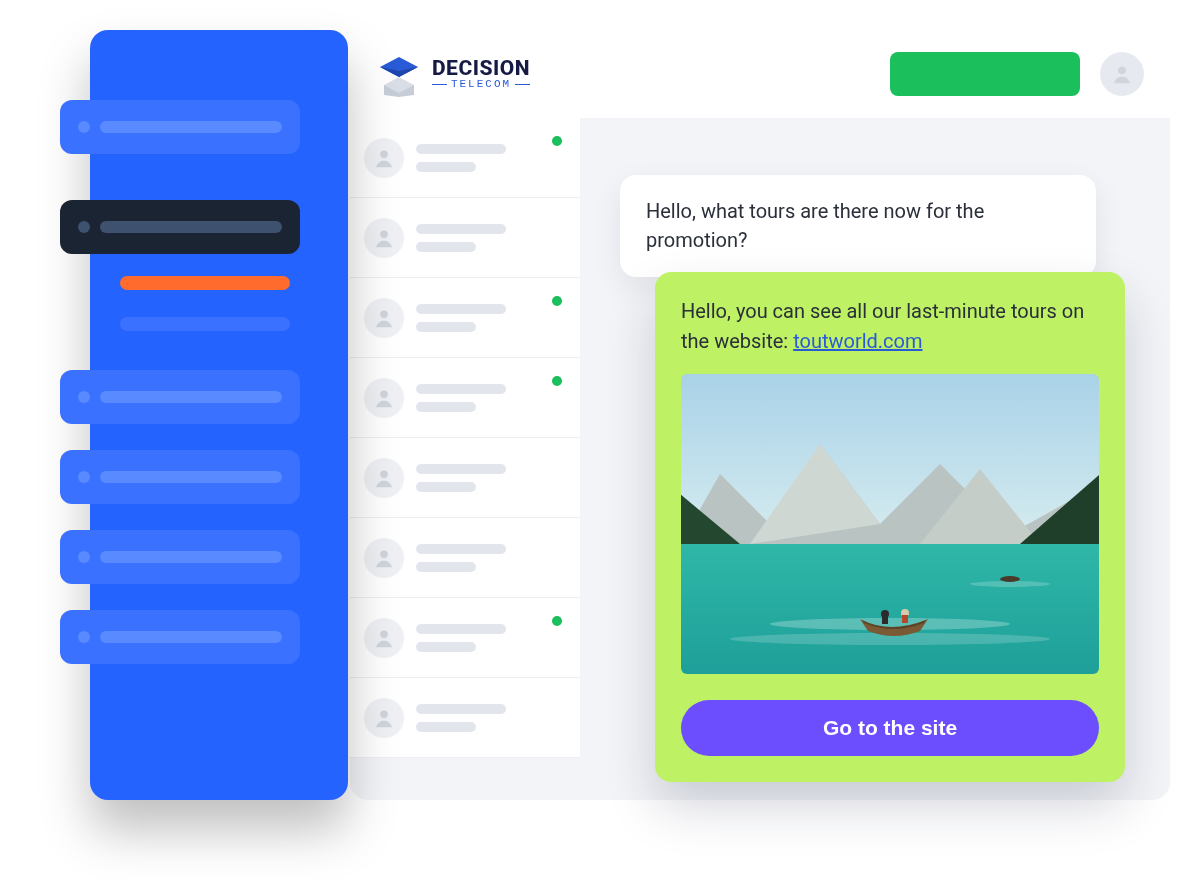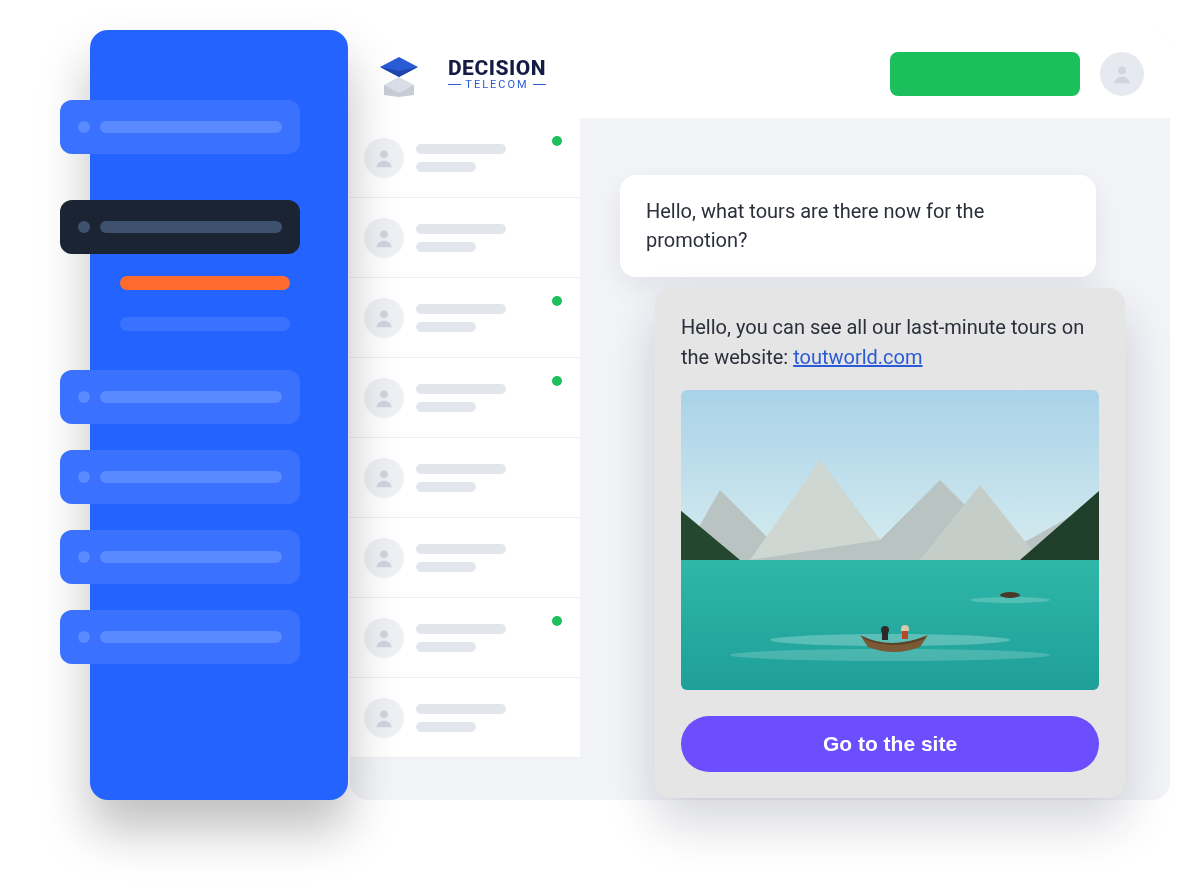--- a/index.html
+++ b/index.html
@@ -70,32 +70,32 @@
     z-index: 3;
   }
   .appbar {
     height: 88px;
     background: #fff;
     display: flex;
     align-items: center;
     padding: 0 26px;
     gap: 20px;
   }
-  .logo { display: flex; align-items: center; gap: 26px; }
+  .logo { display: flex; align-items: center; gap: 10px; }
   .logo-mark {
     width: 46px; height: 46px; position: relative;
   }
   .logo-text { line-height: 1; }
   .logo-text .top {
     font-weight: 800; font-size: 21px; letter-spacing: .5px;
     color: #161b46;
   }
   .logo-text .bot {
     font-size: 11px; letter-spacing: 2px; color: #2a5bd7;
-    display: flex; align-items: center; gap: 4px;
+    display: flex; align-items: center; gap: 4px; font-family: Liberation Mono, monospace;
   }
   .logo-text .bot::before,
   .logo-text .bot::after {
     content:""; flex:1; height:1px; background:#2a5bd7;
   }
   .appbar-spacer { flex: 1; }
   .cta-btn {
     width: 190px; height: 44px; border-radius: 8px;
     background: #1bbf5c; border: none;
   }
@@ -152,29 +152,28 @@
     font-size: 20px;
     color: #2a2f3a;
     line-height: 1.45;
     box-shadow: 0 10px 30px rgba(20,30,60,.08);
     z-index: 7;
   }
   .bubble-out {
     position: absolute;
     left: 655px; top: 272px;
     width: 470px;
-    background: #e5e5e5;
+    background: #bef264;
     border-radius: 16px;
     padding: 24px 26px 26px;
     font-size: 20px;
     color: #2a2f3a;
     line-height: 1.5;
     box-shadow: 0 25px 50px rgba(20,30,60,.18);
     z-index: 8;
-    margin-top: 16px;
   }
   .bubble-out a { color: #2a5bd7; text-decoration: underline; }
   .tour-image {
     margin-top: 18px;
     width: 100%;
     height: 300px;
     border-radius: 6px;
     overflow: hidden;
     position: relative;
   }

